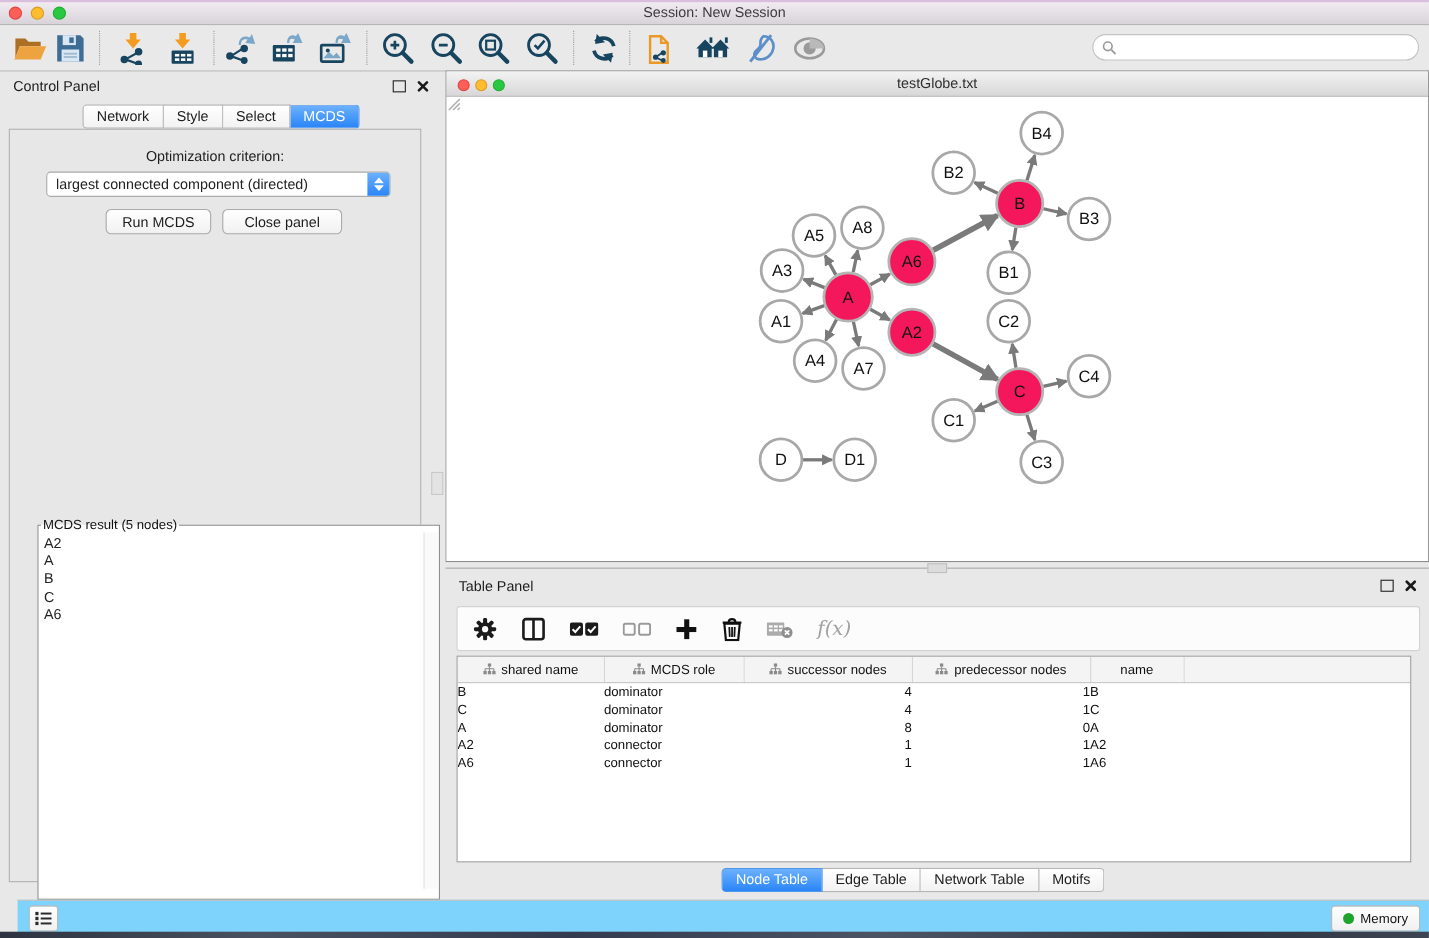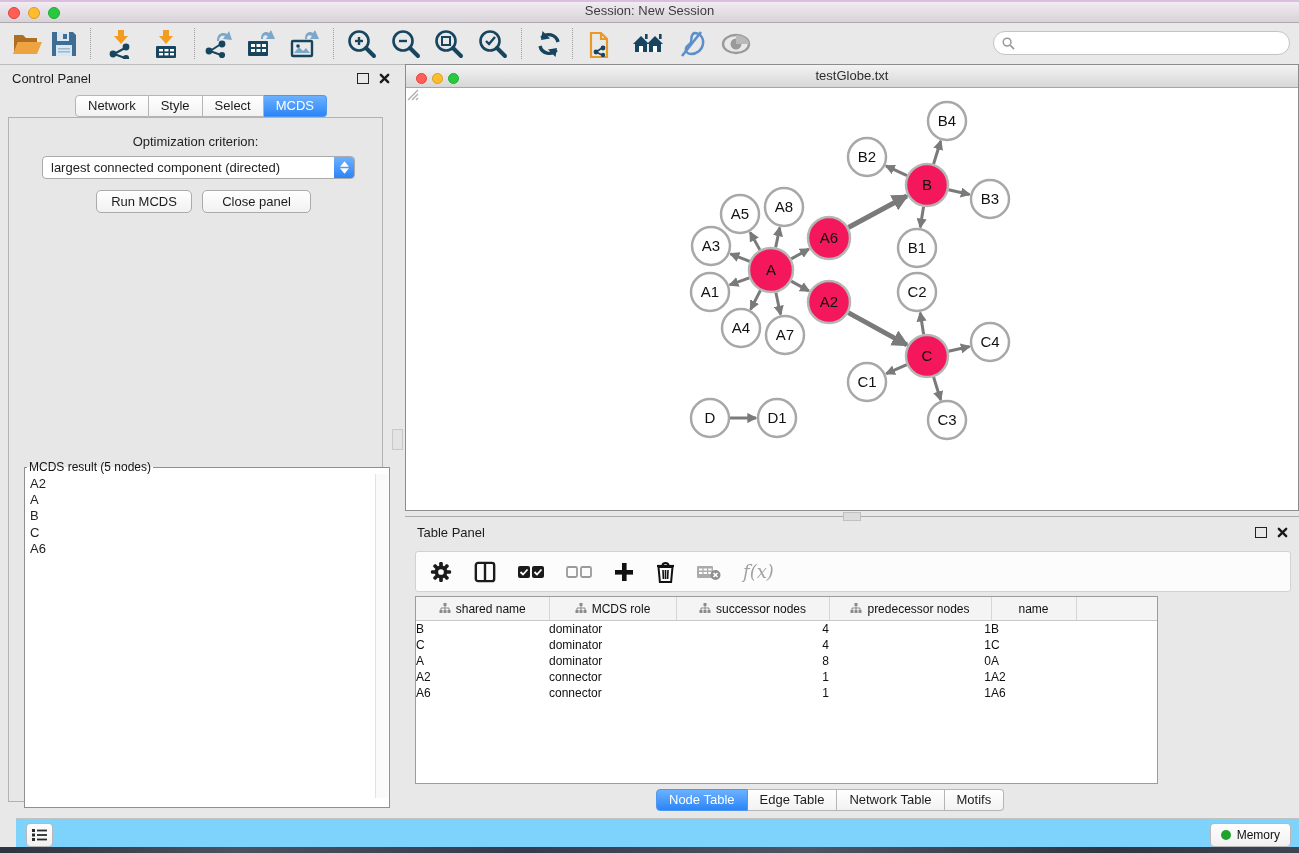--- a/index.html
+++ b/index.html
@@ -44,21 +44,21 @@
   .dropdown .val{flex:1;font-size:13px;padding-left:8px;white-space:nowrap;overflow:hidden}
   .dropdown .stepper{width:20px;height:21px;border-radius:0 3px 3px 0;background:linear-gradient(#6cb1fe,#2a85f8);
             display:flex;flex-direction:column;align-items:center;justify-content:center;gap:1px}
   .stepper svg{display:block}
   .btn{position:absolute;height:23px;background:linear-gradient(#ffffff,#f1f1f1);border:1px solid #ababab;border-radius:5px;
        font-size:13px;color:#1c1c1c;font-family:"Liberation Sans",sans-serif;padding:0}
   .fieldset{position:absolute;left:16px;top:452px;width:366px;height:348px;box-sizing:border-box;
             border:1px solid #8f8f8f;background:#fff}
   .fieldset legend{font-size:12px;color:#111;padding:0 2px;margin-left:2px}
   .fieldset{padding:0}
-  fieldset.fieldset{margin:8px}
+  fieldset.fieldset{margin:18px}
   .result-list{position:absolute;left:1px;top:0;right:14px;bottom:1px;overflow:hidden;font-size:13px;line-height:16.2px;padding:2px 4px}
   .scrolltrack{position:absolute;top:0;right:1px;bottom:1px;width:12px;background:#fafafa;border-left:1px solid #e2e2e2}
 
   
   .vgrip{position:absolute;left:392px;top:429px;width:11px;height:21px;background:#e3e3e3;border:1px solid #c8c8c8;box-sizing:border-box}
   .hsplit{position:absolute;left:405px;right:0;top:516px;border-top:1px solid #a9a9a9}
   .hgrip{position:absolute;left:843px;top:512px;width:18px;height:9px;background:#dcdcdc;border:1px solid #c0c0c0;box-sizing:border-box}
 
   
   .netwin{position:absolute;left:405px;top:64px;width:894px;height:447px;border:1px solid #8d8d8d;
@@ -71,21 +71,21 @@
   .netcanvas svg{position:absolute;left:0;top:0}
   .grip{position:absolute;right:2px;bottom:2px;width:13px;height:13px}
 
   
   .tp-title{position:absolute;left:417px;top:525px;font-size:13px;color:#1c1c1c}
   .tp-icons{position:absolute;left:1255px;top:527px;display:flex;gap:10px;align-items:center}
   .tp-toolbar{position:absolute;left:415px;top:551px;width:876px;height:41px;background:#fcfcfc;
               border:1px solid #d2d2d2;border-radius:3px;box-sizing:border-box;display:flex;align-items:center;gap:22px;padding:0 14px}
   .tp-toolbar .tpbtn{border:none;background:transparent;padding:0;display:flex;align-items:center;justify-content:flex-end;height:30px}
   .fx{font-family:"DejaVu Serif",serif;font-style:italic;font-size:18px;color:#a2a2a2}
-  .tablewrap{position:absolute;left:415px;top:596px;width:743px;height:188px;background:#fff;border:1px solid #9c9c9c;
+  .tablewrap{position:absolute;left:415px;top:596px;width:868px;height:188px;background:#fff;border:1px solid #9c9c9c;
              box-sizing:border-box;overflow:hidden}
   table.datatable{border-collapse:collapse;width:100%;table-layout:fixed;font-size:12px}
   table.datatable th{background:#f4f4f4;border-bottom:1px solid #c9c9c9;border-right:1px solid #d6d6d6;height:21px;
              font-weight:normal;color:#111;text-align:center;overflow:hidden;white-space:nowrap}
   table.datatable th:last-child{border-right:none}
   table.datatable td{height:16px;padding:0;color:#111;white-space:nowrap;overflow:hidden}
   td.c-left{padding-left:9px;text-align:left}
   td.c-right{padding-right:10px;text-align:right}
   td.c-name{padding-left:14px;text-align:left}
   .hicon{display:inline-block;vertical-align:-1px;margin-right:5px}

